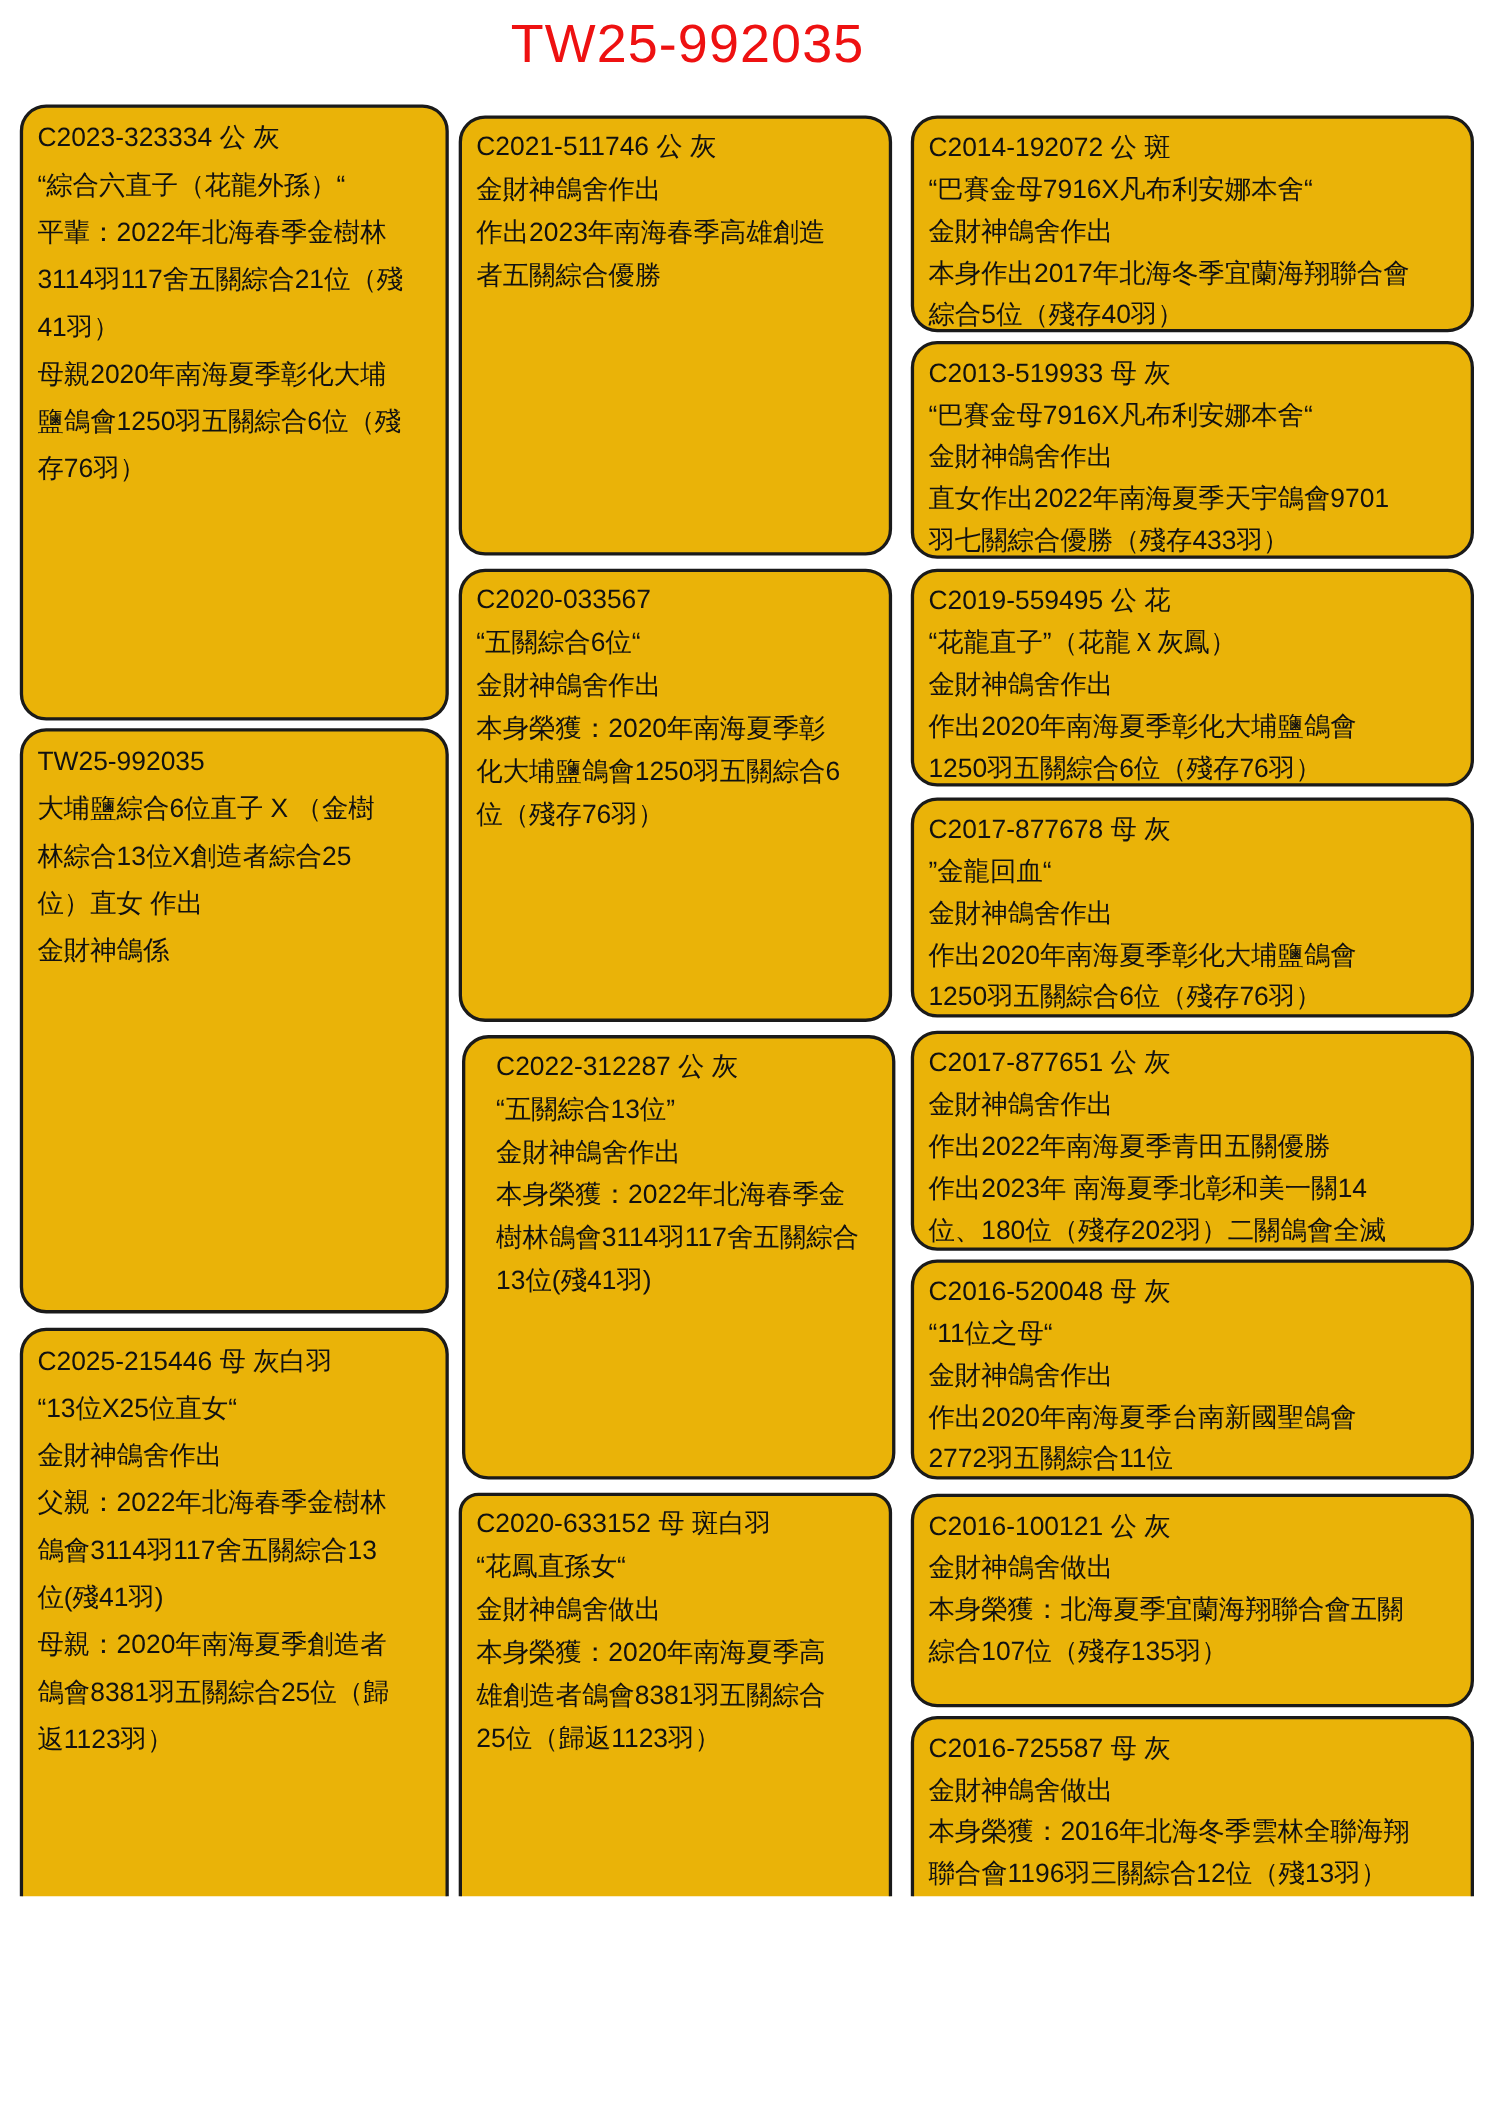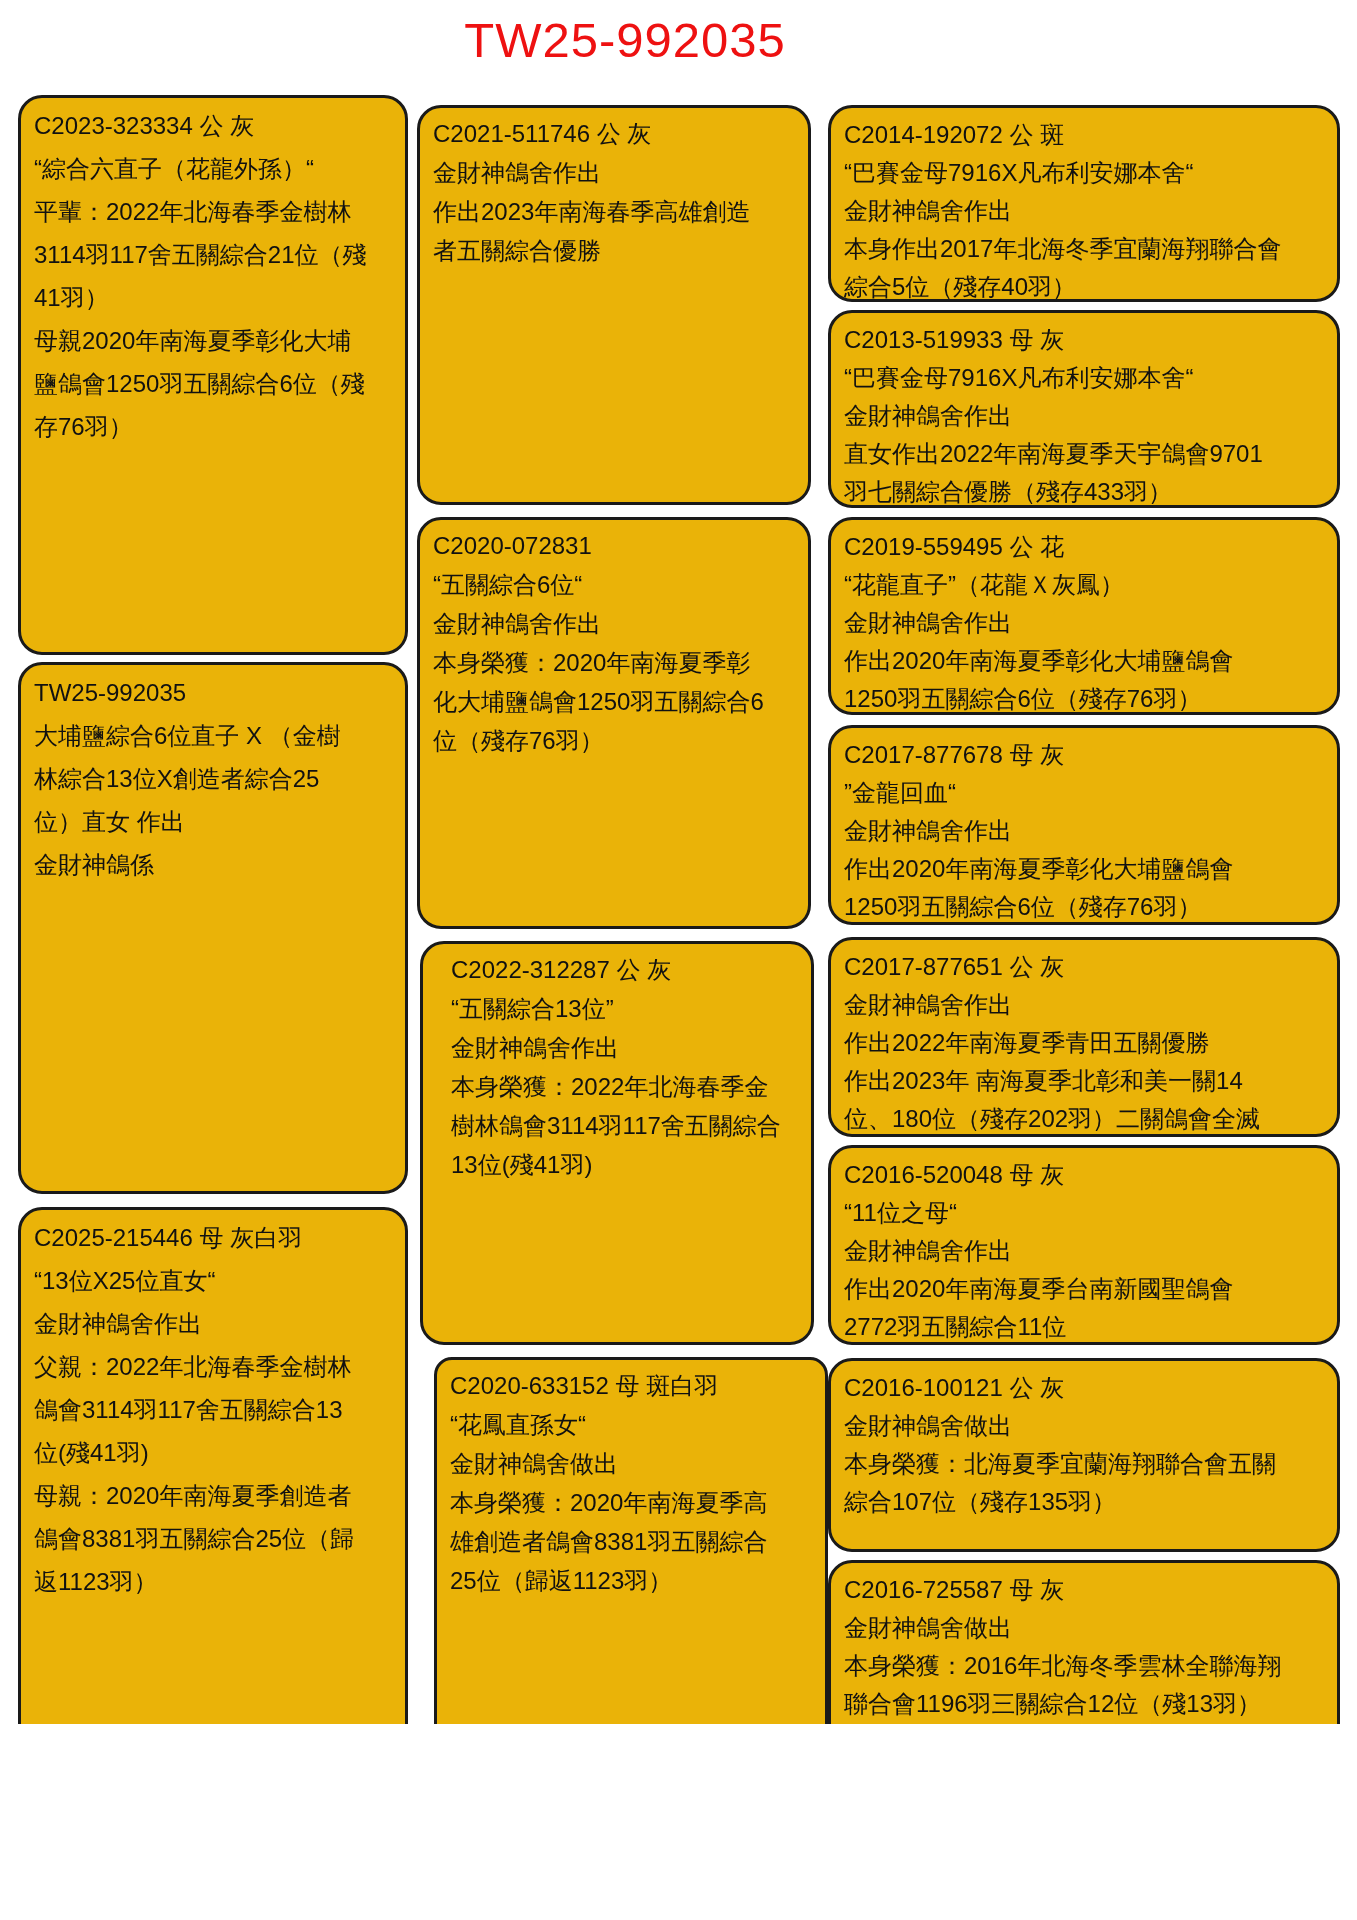--- a/index.html
+++ b/index.html
@@ -38,21 +38,21 @@
   .col-right.box{padding:8px 8px 4px 13px;}
 
   
   .b-l1{left:18px;top:95px;width:390px;height:560px;}
   .b-l2{left:18px;top:662px;width:390px;height:532px;}
   .b-l3{left:18px;top:1207px;width:390px;height:548px;}
   
   .b-m1{left:417px;top:105px;width:394px;height:400px;}
   .b-m2{left:417px;top:517px;width:394px;height:412px;}
   .b-m3{left:420px;top:941px;width:394px;height:404px;padding-left:28px;}
-  .b-m4{left:434px;top:1357px;width:394px;height:391px;border-radius:18px;}
+  .b-m4{left:417px;top:1357px;width:394px;height:391px;border-radius:18px;}
   
   .b-r1{left:828px;top:105px;width:512px;height:197px;}
   .b-r2{left:828px;top:310px;width:512px;height:198px;}
   .b-r3{left:828px;top:517px;width:512px;height:198px;}
   .b-r4{left:828px;top:725px;width:512px;height:200px;}
   .b-r5{left:828px;top:937px;width:512px;height:200px;}
   .b-r6{left:828px;top:1145px;width:512px;height:200px;}
   .b-r7{left:828px;top:1358px;width:512px;height:194px;}
   .b-r8{left:828px;top:1560px;width:512px;height:197px;}
 
@@ -101,21 +101,21 @@
 返1123羽）</div>
   </div>
 
   <div class="box col-mid b-m1">
     <div class="box-text">C2021-511746 公 灰
 金財神鴿舍作出
 作出2023年南海春季高雄創造
 者五關綜合優勝</div>
   </div>
   <div class="box col-mid b-m2">
-    <div class="box-text">C2020-072831
+    <div class="box-text">C2020-033567
 “五關綜合6位“
 金財神鴿舍作出
 本身榮獲：2020年南海夏季彰
 化大埔鹽鴿會1250羽五關綜合6
 位（殘存76羽）</div>
   </div>
   <div class="box col-mid b-m3">
     <div class="box-text">C2022-312287 公 灰
 “五關綜合13位”
 金財神鴿舍作出

